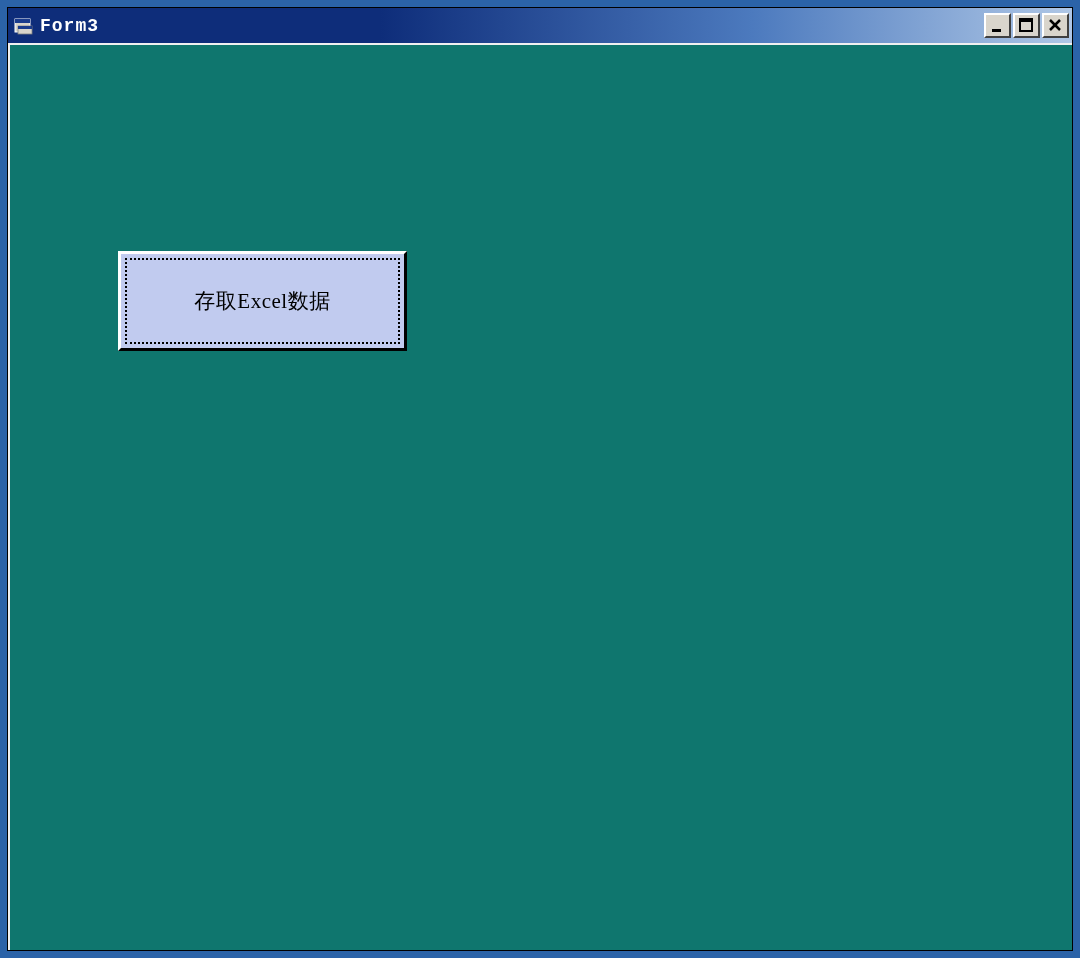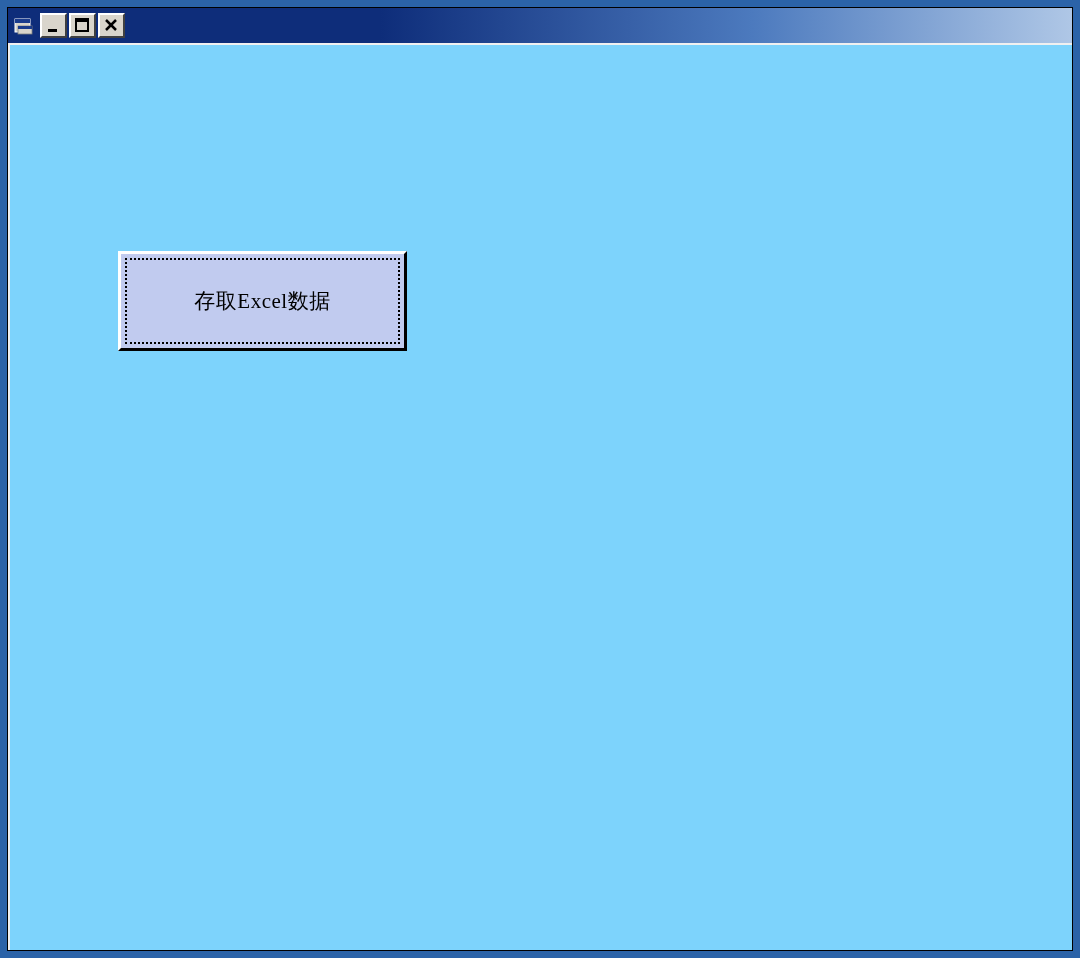--- a/index.html
+++ b/index.html
@@ -62,21 +62,21 @@
       align-items: center;
       justify-content: center;
       cursor: pointer;
     }
     .titlebar-btn svg {
       width: 15px;
       height: 15px;
     }
     .client-area {
       flex: 1;
-      background: #7dd3fc;
+      background: #0f766e;
       border-left: 2px solid #f0f0f0;
       border-top: 2px solid #f0f0f0;
       position: relative;
     }
     .main-button {
       position: absolute;
       left: 108px;
       top: 206px;
       width: 289px;
       height: 100px;
@@ -112,20 +112,21 @@
 <div class="window">
   <div class="titlebar">
     <span class="titlebar-icon">
       <svg viewBox="0 0 20 18">
         <rect x="1" y="2" width="15" height="13" fill="#D9D5CC" stroke="#fff" stroke-width="1"></rect>
         <rect x="1" y="2" width="15" height="4" fill="#1A3B8C"></rect>
         <rect x="4" y="9" width="14" height="8" fill="#D9D5CC" stroke="#808080" stroke-width="0.8"></rect>
         <rect x="4" y="9" width="14" height="3" fill="#1A3B8C"></rect>
       </svg>
     </span>
+    <span class="titlebar-text">Form3</span>
     <div class="titlebar-buttons">
       <div class="titlebar-btn">
         <svg viewBox="0 0 15 15">
           <rect x="2" y="11" width="9" height="3" fill="#000"></rect>
         </svg>
       </div>
       <div class="titlebar-btn">
         <svg viewBox="0 0 15 15">
           <rect x="1" y="1" width="12" height="12" fill="none" stroke="#000" stroke-width="2"></rect>
           <rect x="1" y="1" width="12" height="3" fill="#000"></rect>

